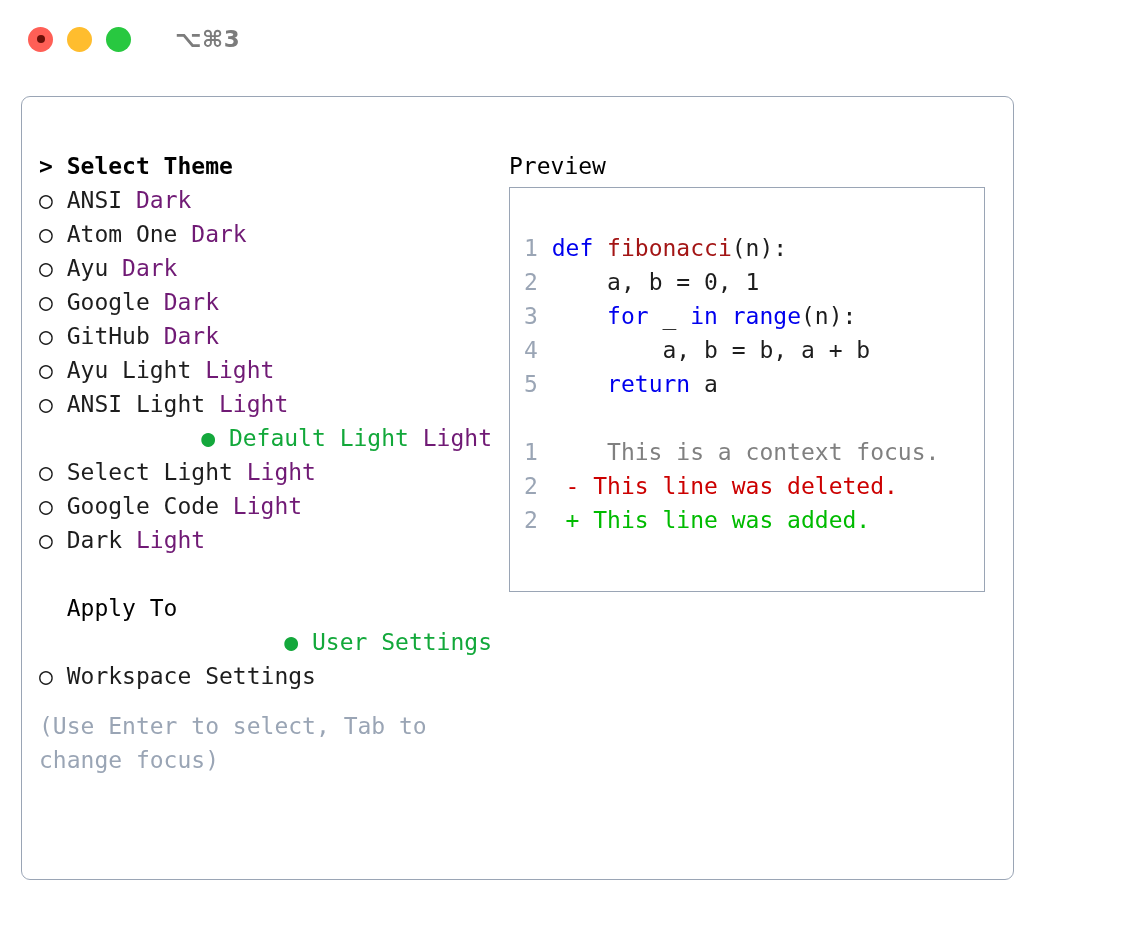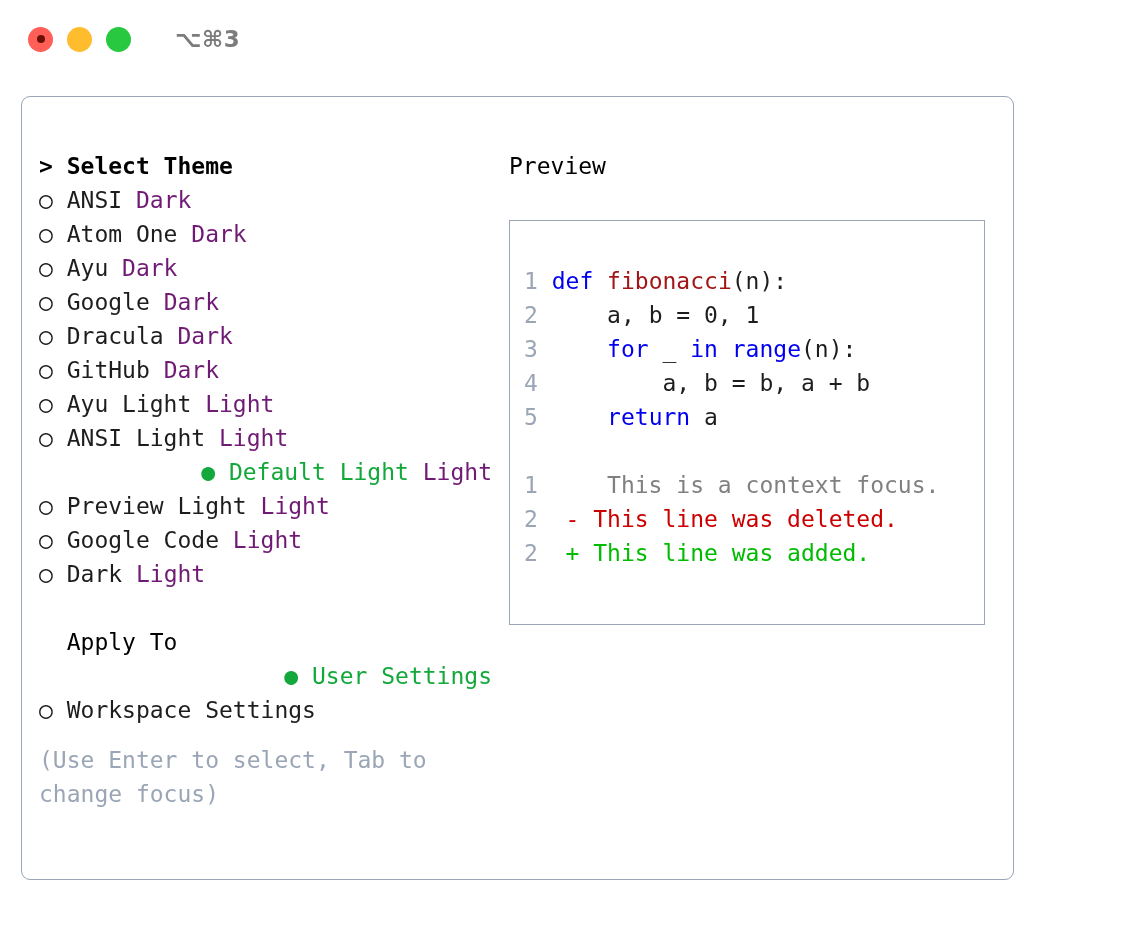--- a/index.html
+++ b/index.html
@@ -141,21 +141,21 @@
     padding: 52px 0 0 9px;
     box-sizing: border-box;
   }
   .preview-title {
     font-size: 23px;
     line-height: 34px;
     font-weight: normal;
     color: #000000;
   }
   .preview-box {
-    margin-top: 37px;
+    margin-top: 4px;
     width: 476px;
     height: 405px;
     box-sizing: border-box;
     border: 1.6px solid #9aa5b5;
     background: #ffffff;
     padding: 43px 0 0 14px;
   }
 
   .code-line {
     font-size: 23px;
@@ -198,26 +198,25 @@
 
       <div class="left-col">
 
         <div class="section-header bold">&gt; Select Theme</div>
 
         <div id="theme-list">
             <div class="opt-row"><span class="bullet">○</span><span class="name"> ANSI</span><span class="tag"> Dark</span></div>
             <div class="opt-row"><span class="bullet">○</span><span class="name"> Atom One</span><span class="tag"> Dark</span></div>
             <div class="opt-row"><span class="bullet">○</span><span class="name"> Ayu</span><span class="tag"> Dark</span></div>
             <div class="opt-row"><span class="bullet">○</span><span class="name"> Google</span><span class="tag"> Dark</span></div>
-            <div class="opt-row"><span class="bullet">○</span><span class="name"> Dracula</span><span class="tag"> Dark</span></div>
             <div class="opt-row"><span class="bullet">○</span><span class="name"> GitHub</span><span class="tag"> Dark</span></div>
             <div class="opt-row"><span class="bullet">○</span><span class="name"> Ayu Light</span><span class="tag"> Light</span></div>
             <div class="opt-row"><span class="bullet">○</span><span class="name"> ANSI Light</span><span class="tag"> Light</span></div>
             <div class="opt-row selected"><span class="bullet">●</span><span class="name"> Default Light</span><span class="tag"> Light</span></div>
-            <div class="opt-row"><span class="bullet">○</span><span class="name"> Preview Light</span><span class="tag"> Light</span></div>
+            <div class="opt-row"><span class="bullet">○</span><span class="name"> Select Light</span><span class="tag"> Light</span></div>
             <div class="opt-row"><span class="bullet">○</span><span class="name"> Google Code</span><span class="tag"> Light</span></div>
             <div class="opt-row"><span class="bullet">○</span><span class="name"> Dark</span><span class="tag"> Light</span></div>
           </div>
 
         <div class="spacer-row"></div>
 
         <div class="section-header">  Apply To</div>
 
         <div id="apply-list">
             <div class="opt-row selected"><span class="bullet">●</span><span class="name"> User Settings</span></div>

